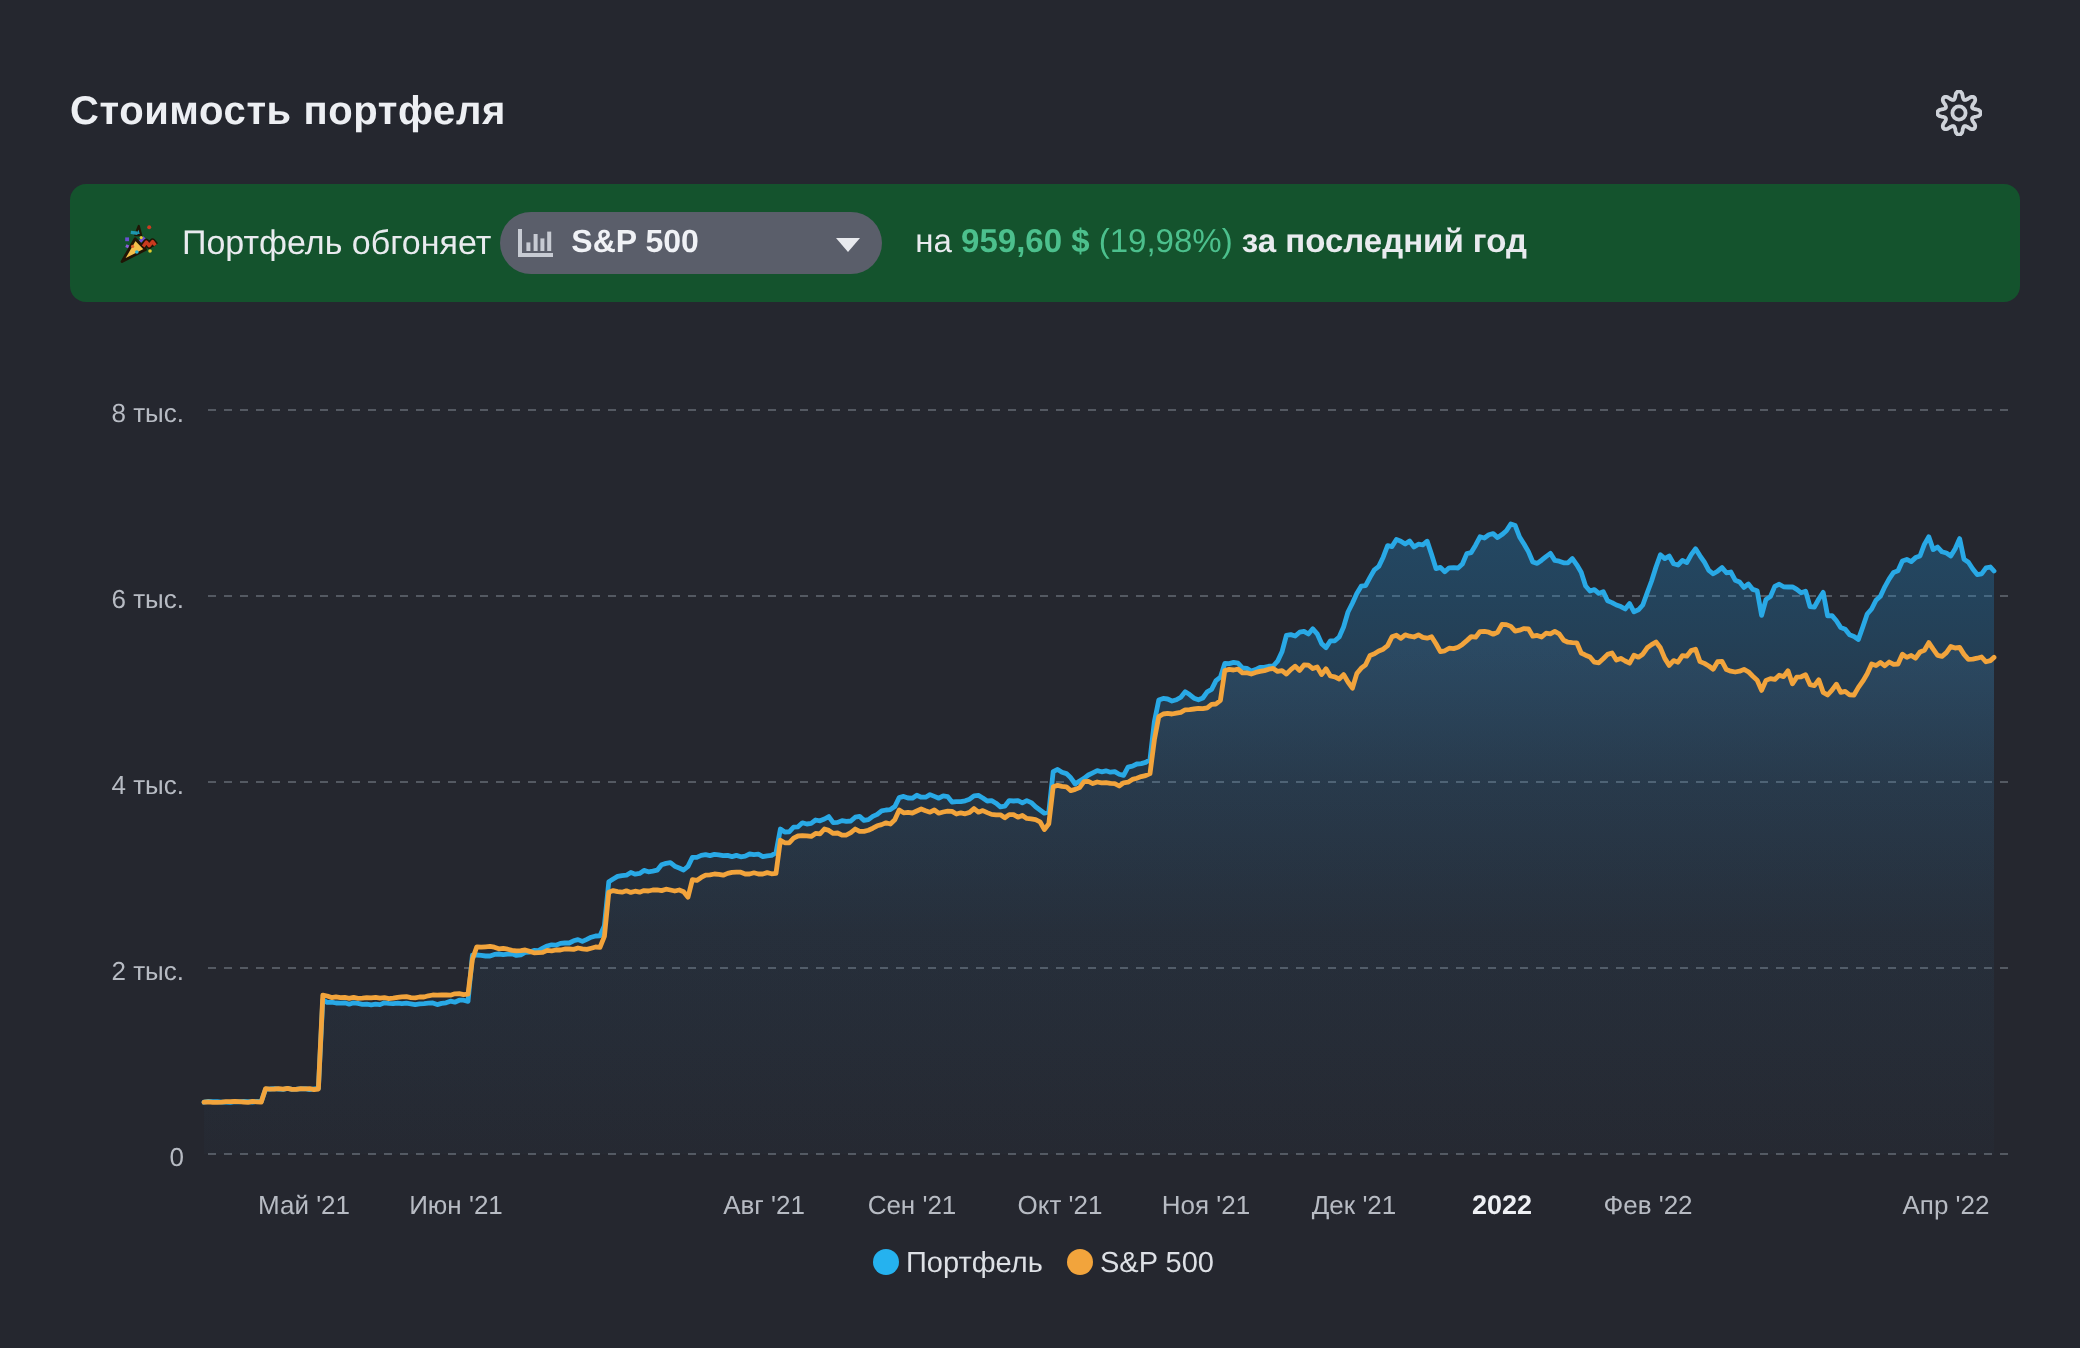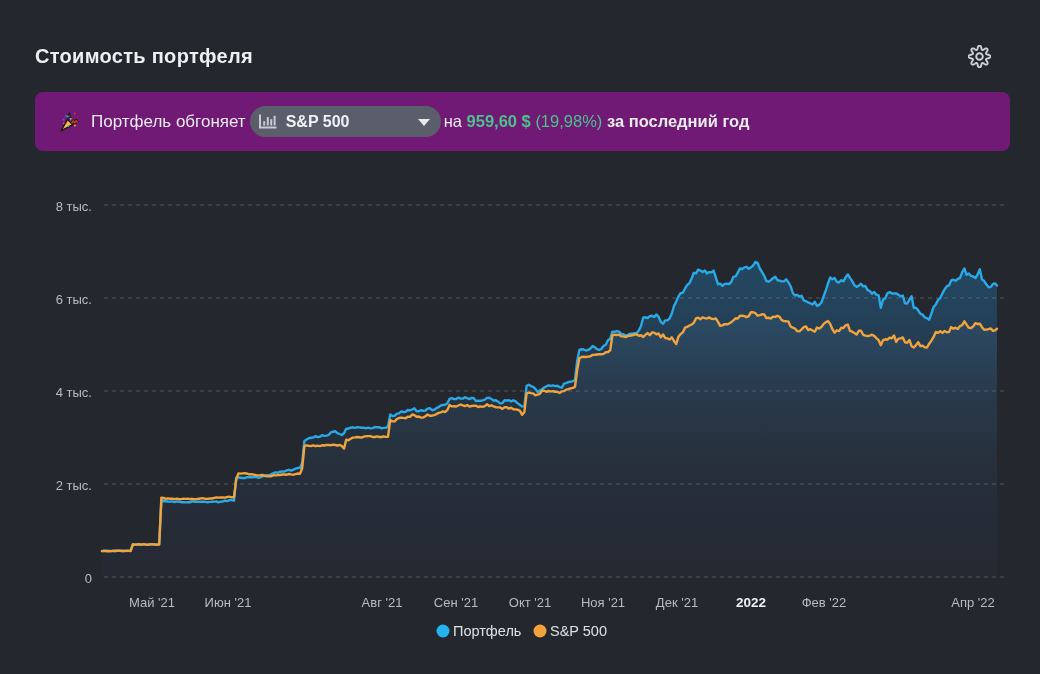--- a/index.html
+++ b/index.html
@@ -1,23 +1,23 @@
 <!DOCTYPE html>
 <html><head><meta charset="utf-8"><style>
 html,body{margin:0;padding:0;background:#25272f;width:1040px;height:674px;overflow:hidden;font-family:"Liberation Sans",sans-serif;}
 #wrap{position:relative;width:1040px;height:568px;}
 .title{position:absolute;left:35px;top:45px;font-size:20px;font-weight:bold;color:#edeff3;letter-spacing:0.3px;}
 .gear{position:absolute;left:968px;top:45px;}
-.banner{position:absolute;left:35px;top:92px;width:975px;height:59px;background:#701a75;border-radius:8px;display:flex;align-items:center;}
+.banner{position:absolute;left:35px;top:92px;width:975px;height:59px;background:#14532d;border-radius:8px;display:flex;align-items:center;}
 .emoji{margin-left:23px;flex:none;}
 .btxt{margin-left:10px;font-size:17px;color:#e9ebef;white-space:nowrap;}
 .pill{position:relative;margin-left:4px;width:191px;height:31px;border-radius:16px;background:#5a5e6a;flex:none;display:flex;align-items:center;box-sizing:border-box;padding-left:9px;}
 .pill .lbl{margin-left:9px;font-size:16px;font-weight:bold;color:#f0f2f6;}
 .caret{position:absolute;right:11px;top:13px;width:0;height:0;border-left:6px solid transparent;border-right:6px solid transparent;border-top:7px solid #e8eaee;}
-.after{margin-left:3px;font-size:16.5px;color:#e9ebef;white-space:nowrap;}
+.after{margin-left:17px;font-size:16.5px;color:#e9ebef;white-space:nowrap;}
 .g{color:#4cc08d;}
 b{font-weight:bold;}
 </style></head><body>
 <div id="wrap">
   <div class="title">Стоимость портфеля</div>
   <svg class="gear" width="23" height="23" viewBox="0 0 23 23">
     <path d="M22.40,11.50 L22.33,11.93 L22.11,12.33 L21.74,12.71 L21.21,13.04 L20.33,13.26 L19.44,13.41 L18.90,13.59 L18.50,13.77 L18.22,13.98 L18.06,14.22 L18.01,14.50 L18.06,14.84 L18.21,15.26 L18.46,15.77 L18.98,16.50 L19.46,17.28 L19.60,17.88 L19.59,18.41 L19.46,18.85 L19.21,19.21 L18.85,19.46 L18.41,19.59 L17.88,19.60 L17.28,19.46 L16.50,18.98 L15.77,18.46 L15.26,18.21 L14.84,18.06 L14.50,18.01 L14.22,18.06 L13.98,18.22 L13.77,18.50 L13.59,18.90 L13.41,19.44 L13.26,20.33 L13.04,21.21 L12.71,21.74 L12.33,22.11 L11.93,22.33 L11.50,22.40 L11.07,22.33 L10.67,22.11 L10.29,21.74 L9.96,21.21 L9.74,20.33 L9.59,19.44 L9.41,18.90 L9.23,18.50 L9.02,18.22 L8.78,18.06 L8.50,18.01 L8.16,18.06 L7.74,18.21 L7.23,18.46 L6.50,18.98 L5.72,19.46 L5.12,19.60 L4.59,19.59 L4.15,19.46 L3.79,19.21 L3.54,18.85 L3.41,18.41 L3.40,17.88 L3.54,17.28 L4.02,16.50 L4.54,15.77 L4.79,15.26 L4.94,14.84 L4.99,14.50 L4.94,14.22 L4.78,13.98 L4.50,13.77 L4.10,13.59 L3.56,13.41 L2.67,13.26 L1.79,13.04 L1.26,12.71 L0.89,12.33 L0.67,11.93 L0.60,11.50 L0.67,11.07 L0.89,10.67 L1.26,10.29 L1.79,9.96 L2.67,9.74 L3.56,9.59 L4.10,9.41 L4.50,9.23 L4.78,9.02 L4.94,8.78 L4.99,8.50 L4.94,8.16 L4.79,7.74 L4.54,7.23 L4.02,6.50 L3.54,5.72 L3.40,5.12 L3.41,4.59 L3.54,4.15 L3.79,3.79 L4.15,3.54 L4.59,3.41 L5.12,3.40 L5.72,3.54 L6.50,4.02 L7.23,4.54 L7.74,4.79 L8.16,4.94 L8.50,4.99 L8.78,4.94 L9.02,4.78 L9.23,4.50 L9.41,4.10 L9.59,3.56 L9.74,2.67 L9.96,1.79 L10.29,1.26 L10.67,0.89 L11.07,0.67 L11.50,0.60 L11.93,0.67 L12.33,0.89 L12.71,1.26 L13.04,1.79 L13.26,2.67 L13.41,3.56 L13.59,4.10 L13.77,4.50 L13.98,4.78 L14.22,4.94 L14.50,4.99 L14.84,4.94 L15.26,4.79 L15.77,4.54 L16.50,4.02 L17.28,3.54 L17.88,3.40 L18.41,3.41 L18.85,3.54 L19.21,3.79 L19.46,4.15 L19.59,4.59 L19.60,5.12 L19.46,5.72 L18.98,6.50 L18.46,7.23 L18.21,7.74 L18.06,8.16 L18.01,8.50 L18.06,8.78 L18.22,9.02 L18.50,9.23 L18.90,9.41 L19.44,9.59 L20.33,9.74 L21.21,9.96 L21.74,10.29 L22.11,10.67 L22.33,11.07 Z" fill="none" stroke="#ced2d9" stroke-width="1.9" stroke-linejoin="round"></path>
     <circle cx="11.5" cy="11.5" r="3.3" fill="none" stroke="#ced2d9" stroke-width="1.9"></circle>
   </svg>
   <div class="banner">

